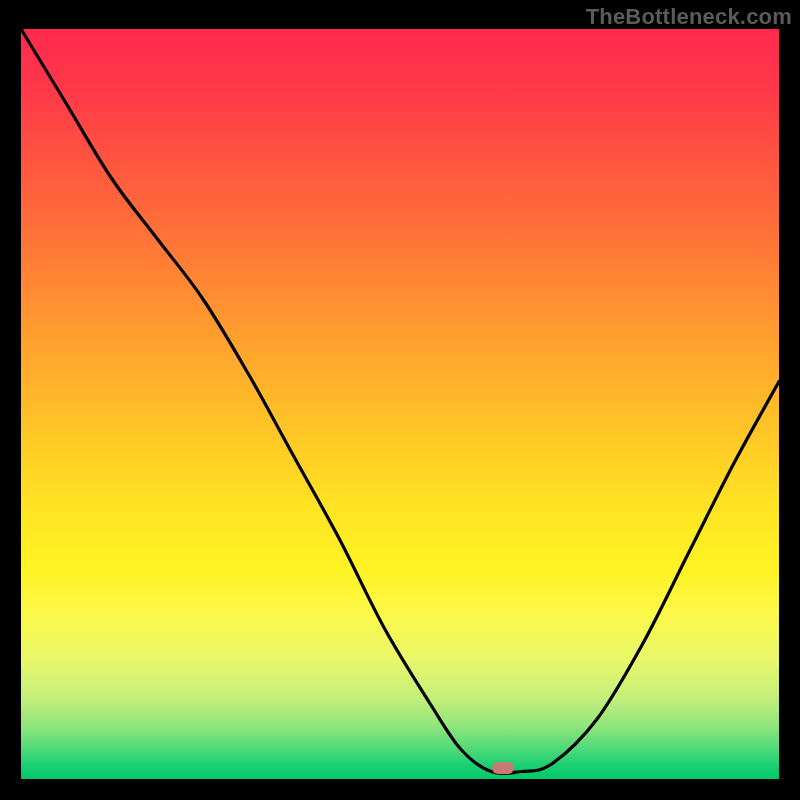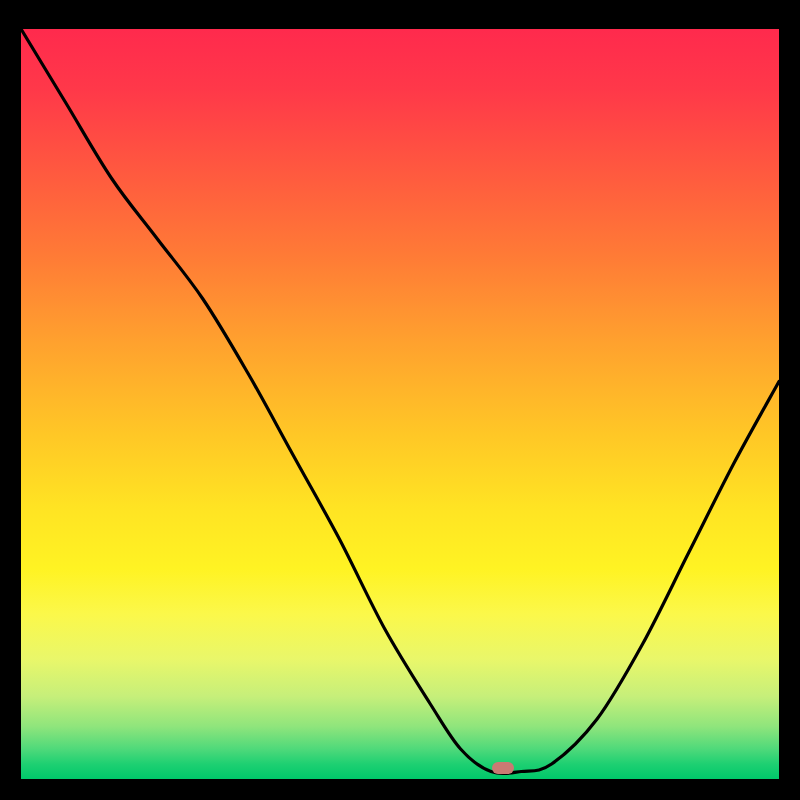--- a/index.html
+++ b/index.html
@@ -62,20 +62,21 @@
   .marker {
     position: absolute;
     background: #c97a73;
     border-radius: 8px;
   }
 </style>
 </head>
 <body>
 
 <div class="frame">
+  <div class="watermark">TheBottleneck.com</div>
 
   <div class="plot-area">
     <svg class="curve" viewBox="0 0 758 750" preserveAspectRatio="none">
       <path id="curve-path" fill="none" stroke="#000" stroke-width="3.2" stroke-linejoin="round" stroke-linecap="round" d="M 0.0 0.0 C 7.6 12.5, 30.3 50.0, 45.5 75.0 C 60.6 100.0, 75.8 127.5, 91.0 150.0 C 106.1 172.5, 121.3 190.0, 136.4 210.0 C 151.6 230.0, 166.8 247.5, 181.9 270.0 C 197.1 292.5, 212.2 318.8, 227.4 345.0 C 242.6 371.3, 257.7 400.0, 272.9 427.5 C 288.0 455.0, 303.2 481.3, 318.4 510.0 C 333.5 538.8, 348.7 572.5, 363.8 600.0 C 379.0 627.5, 396.7 655.0, 409.3 675.0 C 422.0 695.0, 429.5 708.8, 439.6 720.0 C 449.7 731.3, 459.9 738.8, 470.0 742.5 C 480.1 746.3, 490.2 743.8, 500.3 742.5 C 510.4 741.3, 518.0 743.8, 530.6 735.0 C 543.2 726.3, 560.9 710.0, 576.1 690.0 C 591.2 670.0, 606.4 642.5, 621.6 615.0 C 636.7 587.5, 651.9 555.0, 667.0 525.0 C 682.2 495.0, 697.4 463.8, 712.5 435.0 C 727.7 406.3, 750.4 366.3, 758.0 352.5"></path>
     </svg>
     <div class="marker" id="min-marker" style="width: 22px; height: 12px; left: 471.088px; top: 732.75px; background: rgb(201, 122, 115);"></div>
   </div>
 </div>
 
 </body></html>

